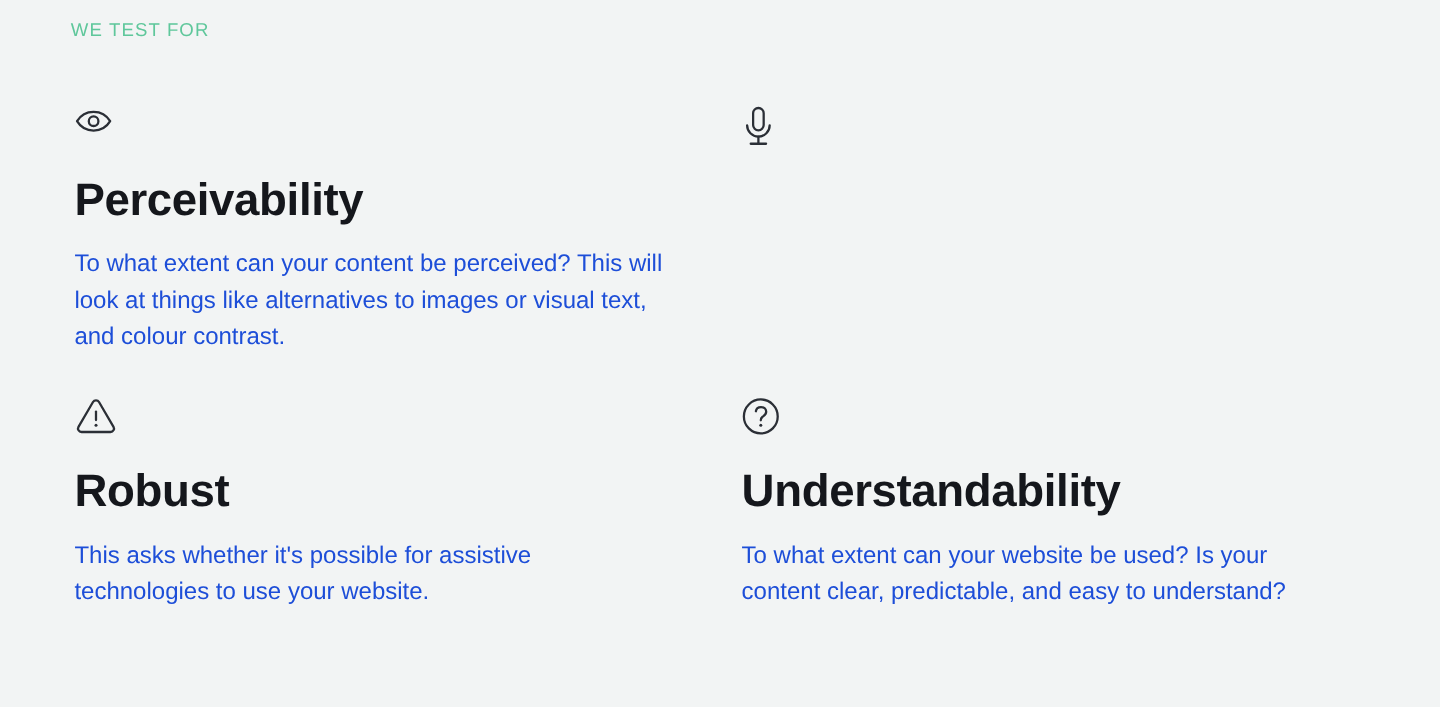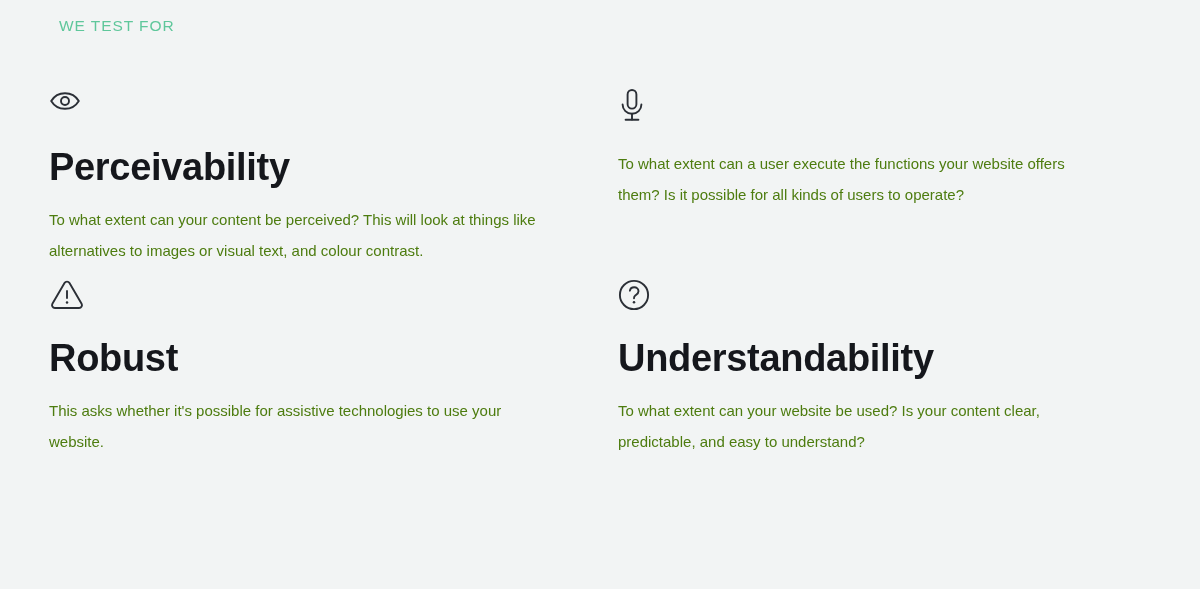--- a/index.html
+++ b/index.html
@@ -30,29 +30,28 @@
     font-size: 15.5px;
     font-weight: 400;
     letter-spacing: 0.06em;
     color: #5fc79b;
     line-height: 20px;
     white-space: nowrap;
   }
 
   .grid {
     position: absolute;
-    left: 49px;
+    left: 62px;
     top: 88px;
     width: 1082px;
     display: grid;
     grid-template-columns: 556px 526px;
     grid-template-rows: auto auto;
     row-gap: 34px;
     column-gap: 0px;
-    gap: 13px;
   }
 
   .card {
     box-sizing: border-box;
     padding-right: 30px;
   }
 
   .card-icon {
     height: 46px;
     display: block;
@@ -68,24 +67,24 @@
     line-height: 46px;
     font-weight: 700;
     color: #15171c;
     letter-spacing: -0.008em;
     padding-top: 10px;
   }
 
   .card-desc {
     margin: 0;
     padding-top: 15px;
-    font-size: 15px;
+    font-size: 20px;
     line-height: 30.5px;
     font-weight: 400;
-    color: #4d7c0f;
+    color: #1d4ed8;
     max-width: 500px;
   }
 
   .card-right .card-desc {
     max-width: 490px;
   }
 </style>
 </head>
 <body>
 
@@ -108,21 +107,20 @@
 
     <div class="card card-right">
       <span class="card-icon">
         <svg width="28" height="38" viewBox="0 0 28 38" fill="none" stroke="#2b2f36" stroke-width="1.9" stroke-linecap="round" stroke-linejoin="round">
           <rect x="9.6" y="2.0" width="8.8" height="18.6" rx="4.4"></rect>
           <path d="M4.6 16.4C4.6 21.6 8.8 25.8 14 25.8C19.2 25.8 23.4 21.6 23.4 16.4"></path>
           <line x1="14" y1="25.8" x2="14" y2="31.6"></line>
           <line x1="7.6" y1="31.8" x2="20.4" y2="31.8"></line>
         </svg>
       </span>
-      <p class="card-desc">To what extent can a user execute the functions your website offers them? Is it possible for all kinds of users to operate?</p>
     </div>
 
     <div class="card card-right">
       <span class="card-icon">
         <svg width="36" height="32" viewBox="0 0 36 32" fill="none" stroke="#2b2f36" stroke-width="1.9" stroke-linecap="round" stroke-linejoin="round">
           <path d="M15.5 4.0C16.6 2.1 19.4 2.1 20.5 4.0L32.6 24.7C33.7 26.6 32.3 29.0 30.1 29.0H5.9C3.7 29.0 2.3 26.6 3.4 24.7Z"></path>
           <line x1="18" y1="12.0" x2="18" y2="19.0"></line>
           <circle cx="18" cy="23.4" r="1.25" fill="#2b2f36" stroke="none"></circle>
         </svg>
       </span>

